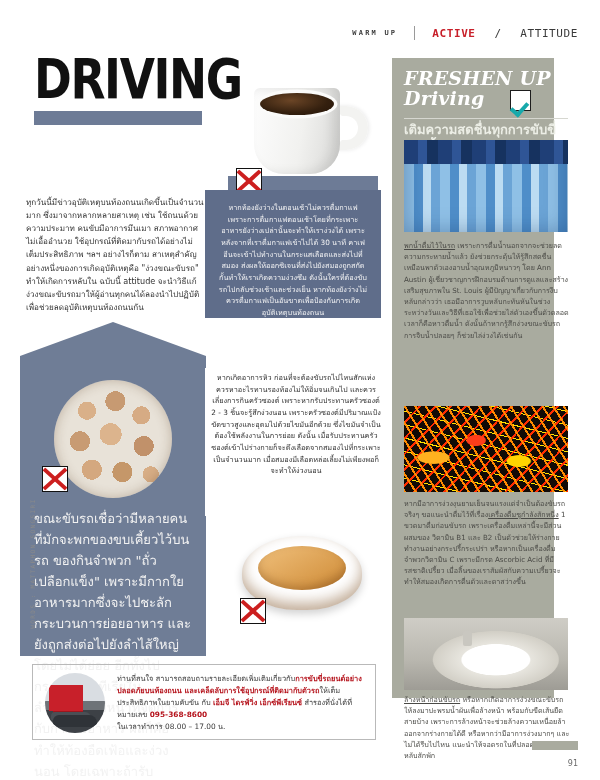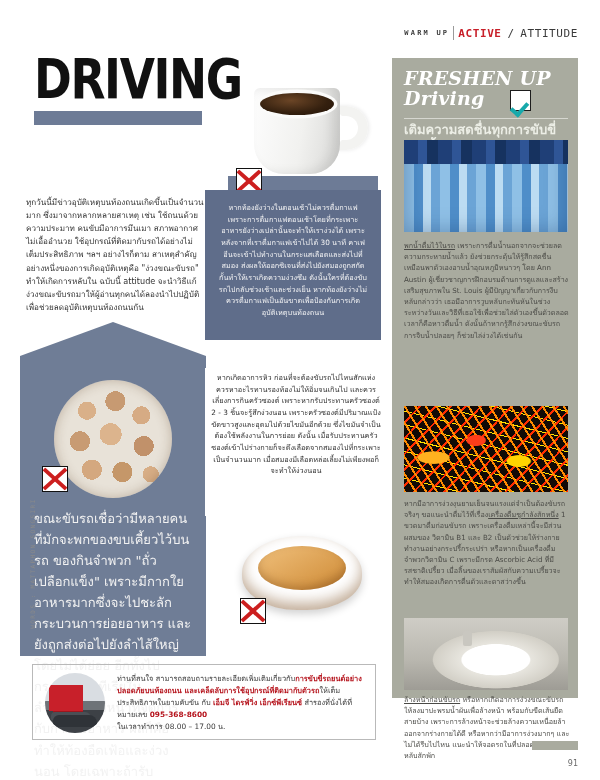--- a/index.html
+++ b/index.html
@@ -7,21 +7,21 @@
     width: 600px; height: 780px;
     background: #ffffff;
     font-family: "DejaVu Sans", sans-serif;
     position: relative;
     overflow: hidden;
   }
 
   
   .kicker {
     position: absolute; top: 26px; right: 22px;
-    display: flex; align-items: center; gap: 4px;
+    display: flex; align-items: center; gap: 17px;
     font-family: "DejaVu Sans Mono", monospace;
   }
   .kicker-warm {
     font-size: 7px; letter-spacing: 2.2px; color: #3a3a3a; font-weight: bold;
   }
   .kicker-rule { width: 1px; height: 14px; background: #9a9a9a; }
   .kicker-active {
     font-size: 11px; letter-spacing: .6px; color: #c8202a; font-weight: bold;
   }
   .kicker-slash { font-size: 11px; color: #3a3a3a; margin: 0 2px; }
@@ -139,21 +139,21 @@
     box-shadow: 0 0 0 3.5px #fbfbfa;
   }
   .coffee-handle {
     position: absolute; left: 104px; top: 32px; width: 36px; height: 44px;
     border: 10px solid #f3f3f1; border-left-color: transparent;
     border-radius: 0 26px 26px 0;
     box-shadow: 1px 0 4px rgba(0,0,0,.09);
   }
 
   .center-panel-1 {
-    position: absolute; left: 205px; top: 190px; width: 176px; height: 150px;
+    position: absolute; left: 205px; top: 190px; width: 176px; height: 128px;
     background: #5f6d8a;
   }
   .center-panel-1 .ctext {
     position: absolute; left: 13px; top: 12px; width: 150px;
     font-size: 7.3px; line-height: 1.6; color: #f4f4f5; text-align: center;
   }
 
   .center-panel-2 {
     position: absolute; left: 205px; top: 368px; width: 180px; height: 148px;
     background: #ffffff;
@@ -175,21 +175,21 @@
   }
   .croissant:before {
     content: ""; position: absolute; left: 16px; top: 10px;
     width: 88px; height: 44px; border-radius: 50%;
     background: linear-gradient(150deg, #f0c07c 0%, #d89a4a 70%, #b97a30 100%);
     box-shadow: inset 0 -4px 8px rgba(120,70,20,.35);
   }
 
   
   .right-col {
-    position: absolute; left: 392px; top: 58px; width: 186px; height: 640px;
+    position: absolute; left: 392px; top: 58px; width: 162px; height: 640px;
     background: #a9ab9f;
   }
   .fresh-title {
     position: absolute; left: 12px; top: 10px; width: 164px;
     font-family: "DejaVu Serif", serif; font-style: italic; font-weight: bold;
     font-size: 19px; line-height: 1.06; color: #ffffff;
     letter-spacing: .2px;
   }
   .check-box {
     position: absolute; left: 118px; top: 32px;

